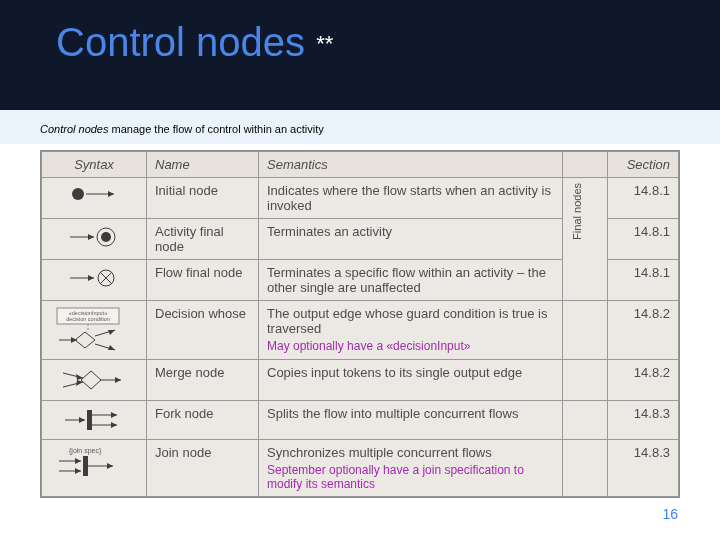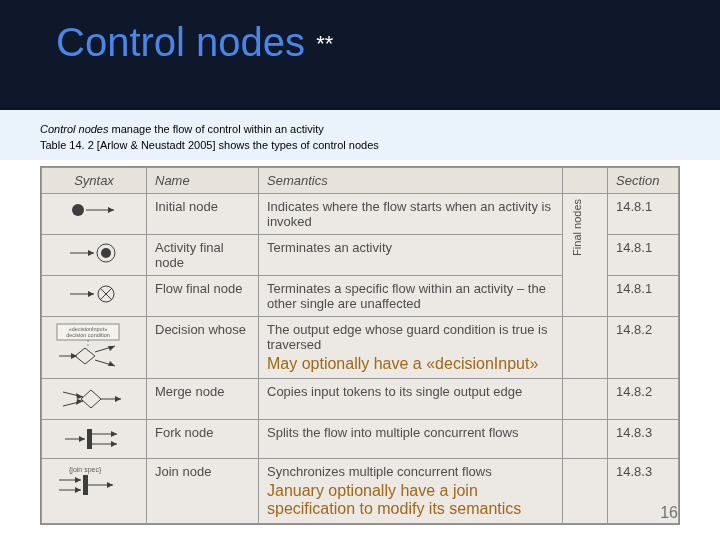--- a/index.html
+++ b/index.html
@@ -5,44 +5,43 @@
   html,body{margin:0;padding:0;width:720px;height:540px;font-family:Arial,Helvetica,sans-serif;background:#fff;overflow:hidden}
   .titlebar{background:#0f172a;color:#fff;height:110px;padding:20px 0 0 56px;box-sizing:border-box}
   .titlebar h1{margin:0;font-weight:400;font-size:40px;color:#4a86e8}
   .titlebar .stars{color:#fff;font-size:22px;vertical-align:5px}
   .intro{padding:12px 40px 6px 40px;background:#eaf3fb;font-size:11px;line-height:1.45;color:#000}
   .intro em{font-style:italic}
   .figure{margin:6px 40px 0 40px;border:1px solid #888;background:#f5f2ed;font-family:Liberation Sans, sans-serif;font-size:13px;color:#444}
   .figure table{border-collapse:collapse;width:100%}
   .figure th,.figure td{border:1px solid #999;padding:5px 8px;vertical-align:top;text-align:left}
   .figure th{font-weight:400;font-style:italic;background:#f0ece4}
-  .figure .sec{width:54px;text-align:left}
+  .figure .sec{width:54px;text-align:right}
   .figure .syntax{width:88px;text-align:center}
   .figure .name{width:95px}
   .vrot{writing-mode:vertical-rl;transform:rotate(180deg);font-size:11px;text-align:center}
   .syn svg{display:block;margin:auto}
-  .pagenum{position:absolute;right:42px;bottom:18px;color:#737373;font-size:16px}
-  .sub2{font-size:16px;color:#a16207;padding-top:3px}
+  .pagenum{position:absolute;right:42px;bottom:18px;color:#3b82f6;font-size:14px}
+  .sub2{font-size:12px;color:#a21caf;padding-top:3px}
   .washed{filter:contrast(0.88) brightness(1.02)}
 </style>
 </head>
 <body>
 
 <div class="titlebar">
   <h1>
     <span>Control nodes</span>
     <span class="stars">**</span>
   </h1>
 </div>
 
 <div class="intro">
   <div>
     <em>Control nodes</em><span> manage the flow of control within an activity</span>
   </div>
-  <div>Table 14. 2 [Arlow &amp; Neustadt 2005] shows the types of control nodes</div>
 </div>
 
 <div class="figure washed">
 <table>
   <tbody>
         <tr>
     <th class="syntax">Syntax</th>
     <th class="name">Name</th>
     <th>Semantics</th>
     <th style="width:28px"></th>
@@ -162,21 +161,21 @@
         <line x1="4" y1="26" x2="26" y2="26" stroke="#333"></line>
               <polygon points="26,26 20,23 20,29" fill="#333"></polygon>
         <rect x="28" y="11" width="5" height="20" fill="#333"></rect>
         <line x1="33" y1="21" x2="58" y2="21" stroke="#333"></line>
               <polygon points="58,21 52,18 52,24" fill="#333"></polygon>
       </svg>
     </td>
     <td>Join node</td>
     <td>
       <span>Synchronizes multiple concurrent flows</span>
-      <div class="sub2">January optionally have a join specification to modify its semantics</div>
+      <div class="sub2">September optionally have a join specification to modify its semantics</div>
     </td>
     <td></td>
     <td class="sec">14.8.3</td>
   </tr>
 </tbody>
     </table>
 </div>
 
 <div class="pagenum">16</div>
 

